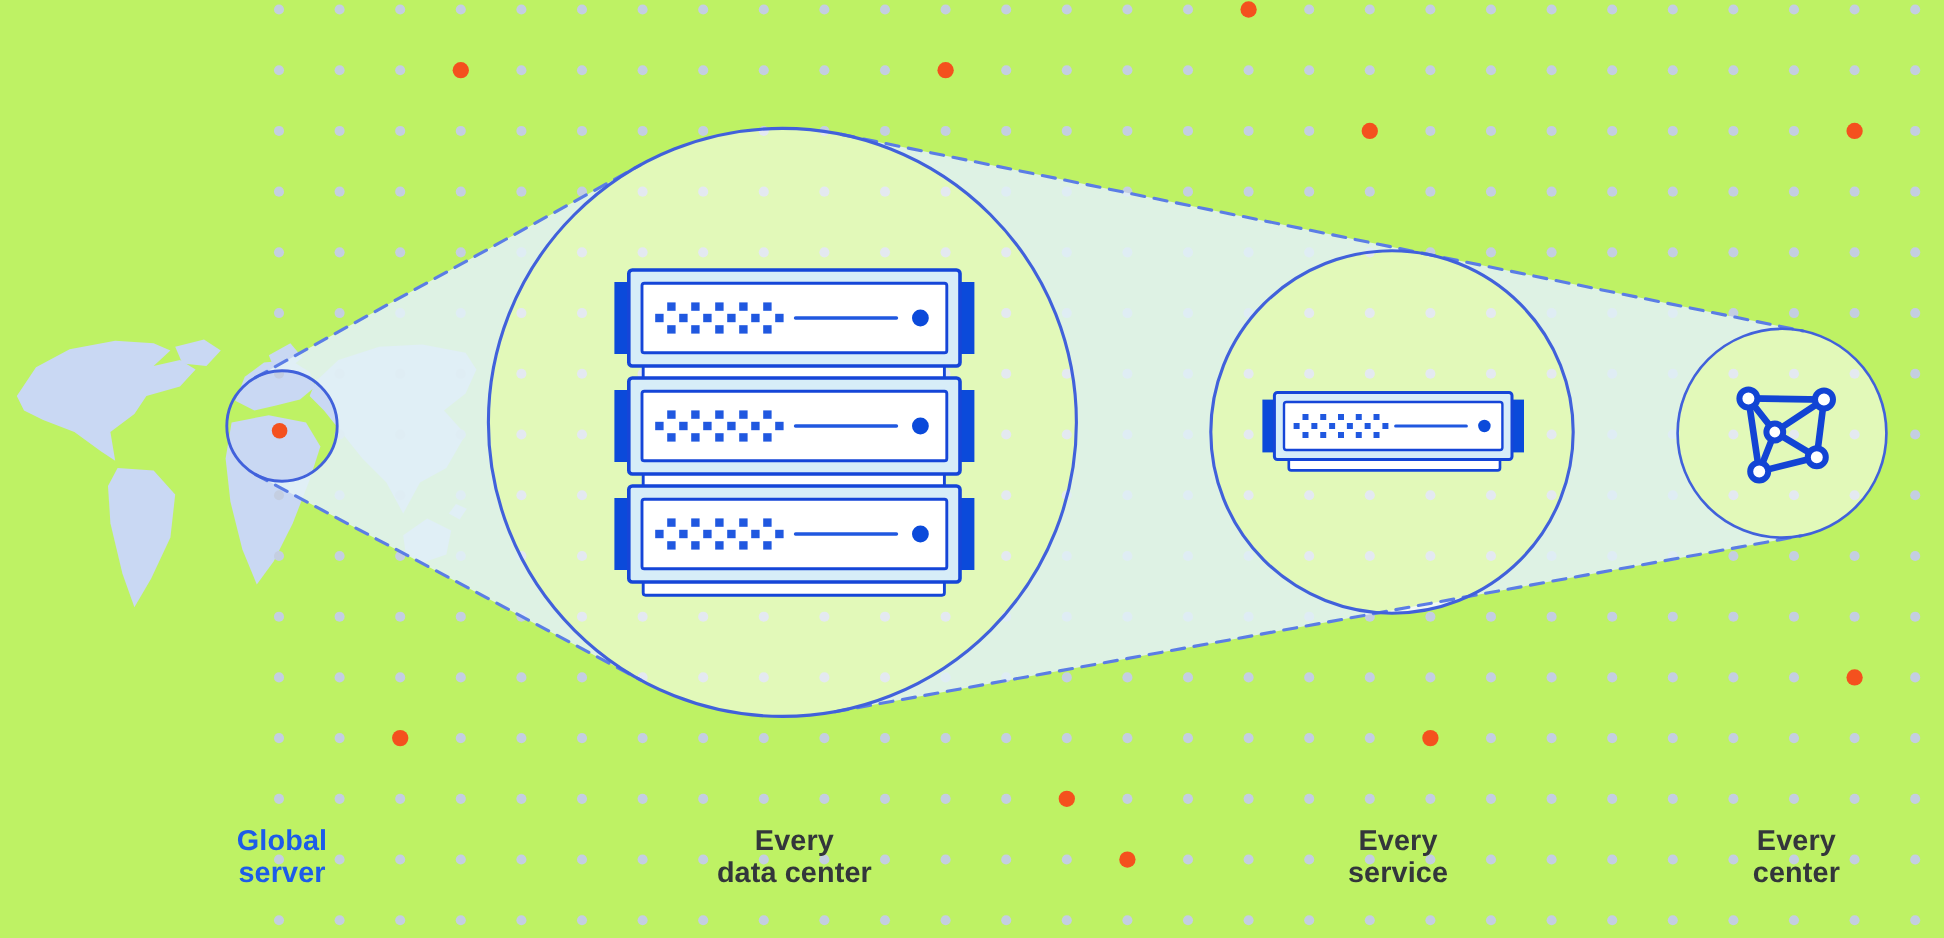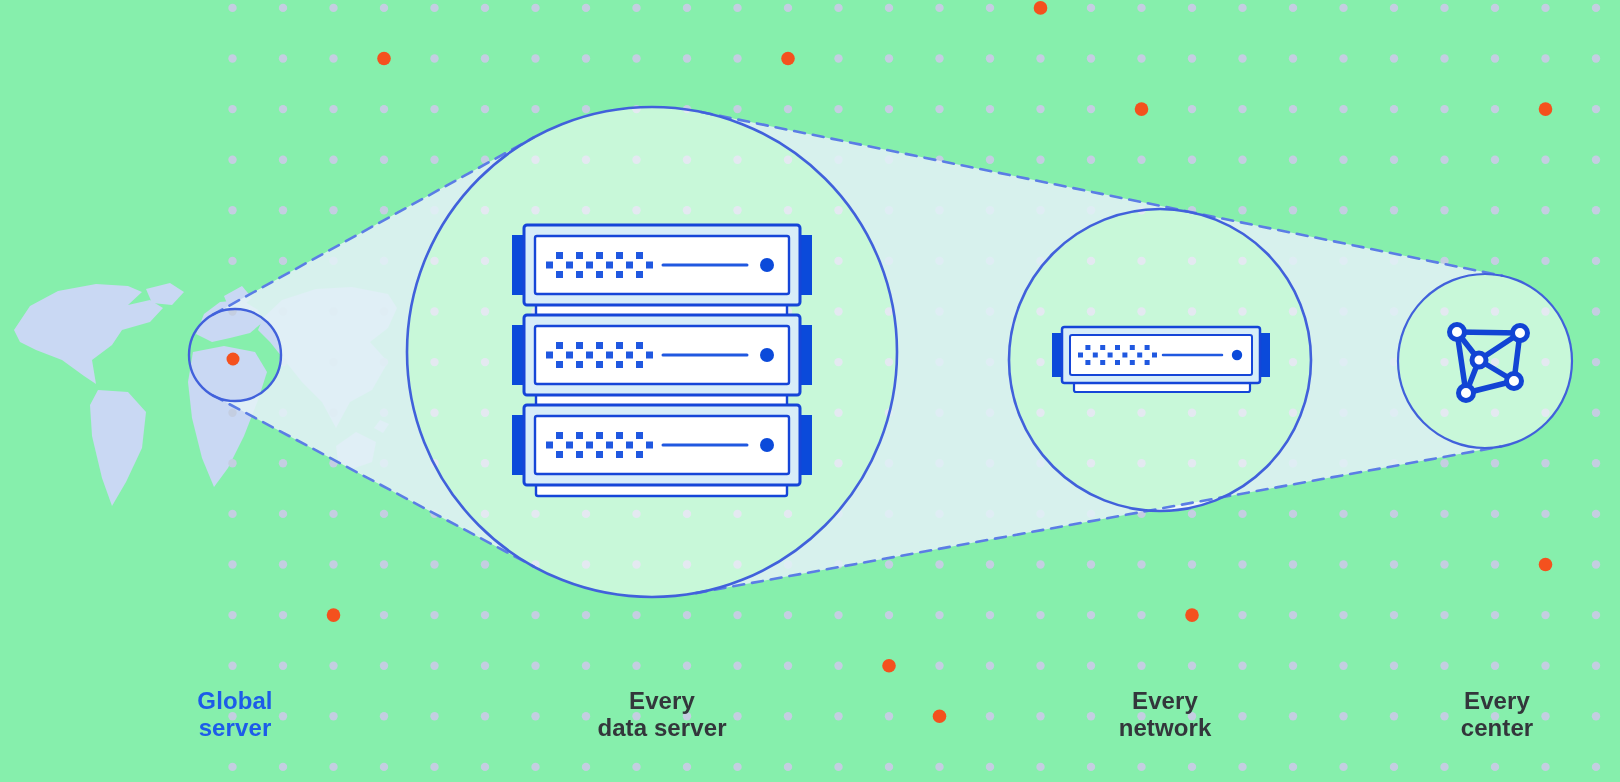--- a/index.html
+++ b/index.html
@@ -1,20 +1,20 @@
 <!DOCTYPE html>
 <html style="--c-circle: #4161db; --c-dash: #5b7de5; --c-beam: #e2f1f6; --c-border: #1545d8; --c-tab: #0b4ada; --c-square: #2058e0; --c-fillLight: #d7edf8; --c-map: #c9d8f3; --c-gridDot: #c4cee1; --c-orange: #f4511e; --c-icon: #1244d4; --c-textDark: #33363b; --c-textBlue: #1d5ce9; --c-white: #ffffff;"><head>
 <meta charset="utf-8">
 <style>
   html,body{margin:0;padding:0;background:#fff;}
   .canvas{
     position:relative;
     width:1620px;height:782px;
     overflow:hidden;
-    background:#86efac;
+    background:#bef264;
     font-family:"Liberation Sans", sans-serif;
   }
   .canvas svg{position:absolute;left:0;top:0;}
   .stage-label{
     position:absolute;
     top:687px;
     transform:translateX(-50%);
     text-align:center;
     font-weight:700;
     font-size:24px;
@@ -611,23 +611,23 @@
       </g>
     </g>
   </svg>
 
   <div class="stage-label" style="left: 235px; color: rgb(29, 92, 233);">
     <span>Global</span>
     <span>server</span>
   </div>
   <div class="stage-label" style="left: 662px; color: rgb(51, 54, 59);">
     <span>Every</span>
-    <span>data server</span>
+    <span>data center</span>
   </div>
   <div class="stage-label" style="left: 1165px; color: rgb(51, 54, 59);">
     <span>Every</span>
-    <span>network</span>
+    <span>service</span>
   </div>
   <div class="stage-label" style="left: 1497px; color: rgb(51, 54, 59);">
     <span>Every</span>
     <span>center</span>
   </div>
 </div>
 
 </body></html>

